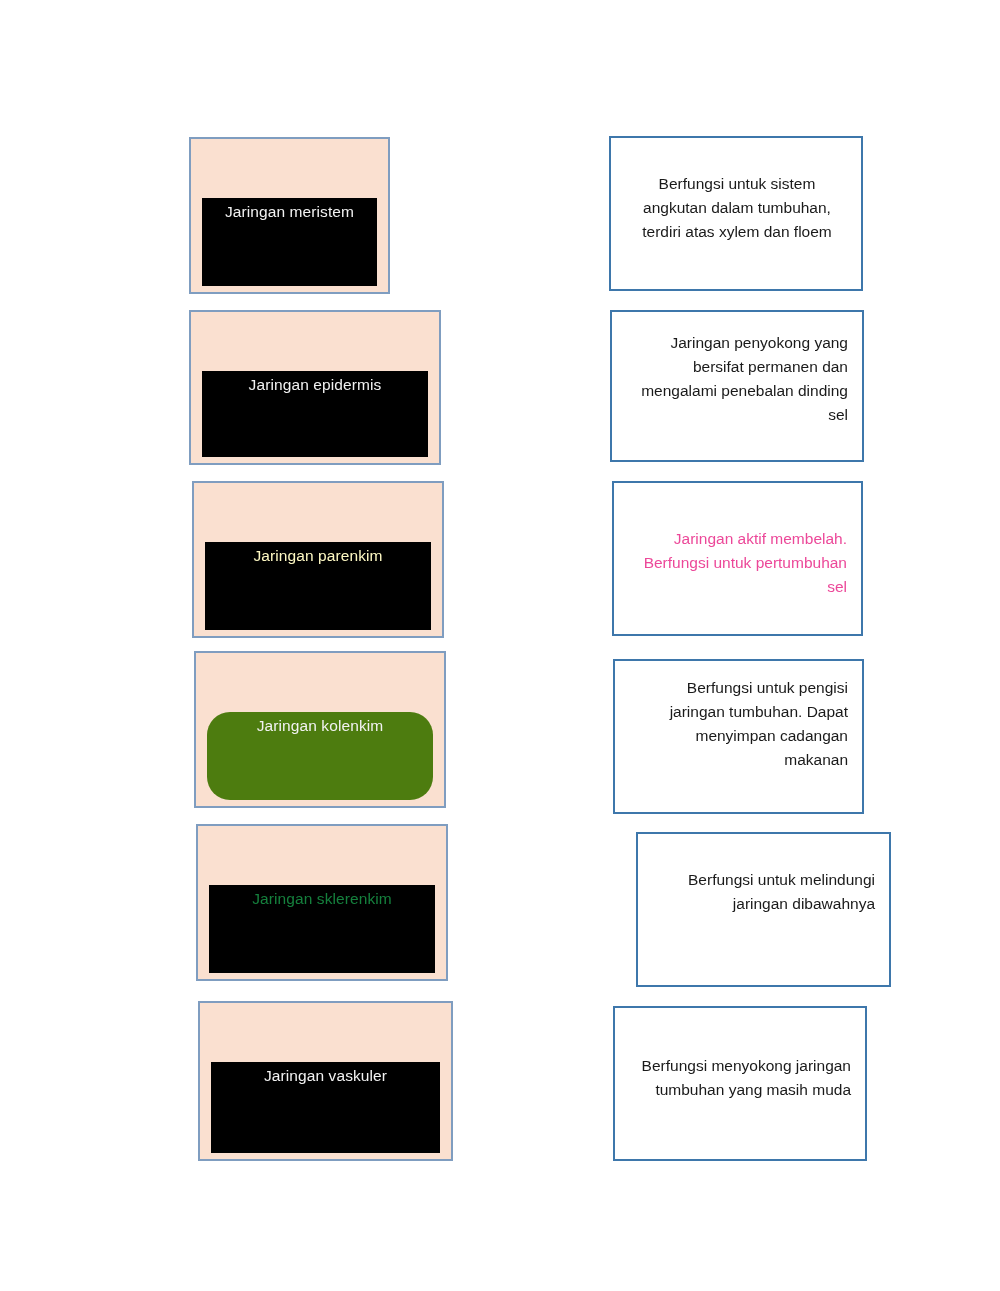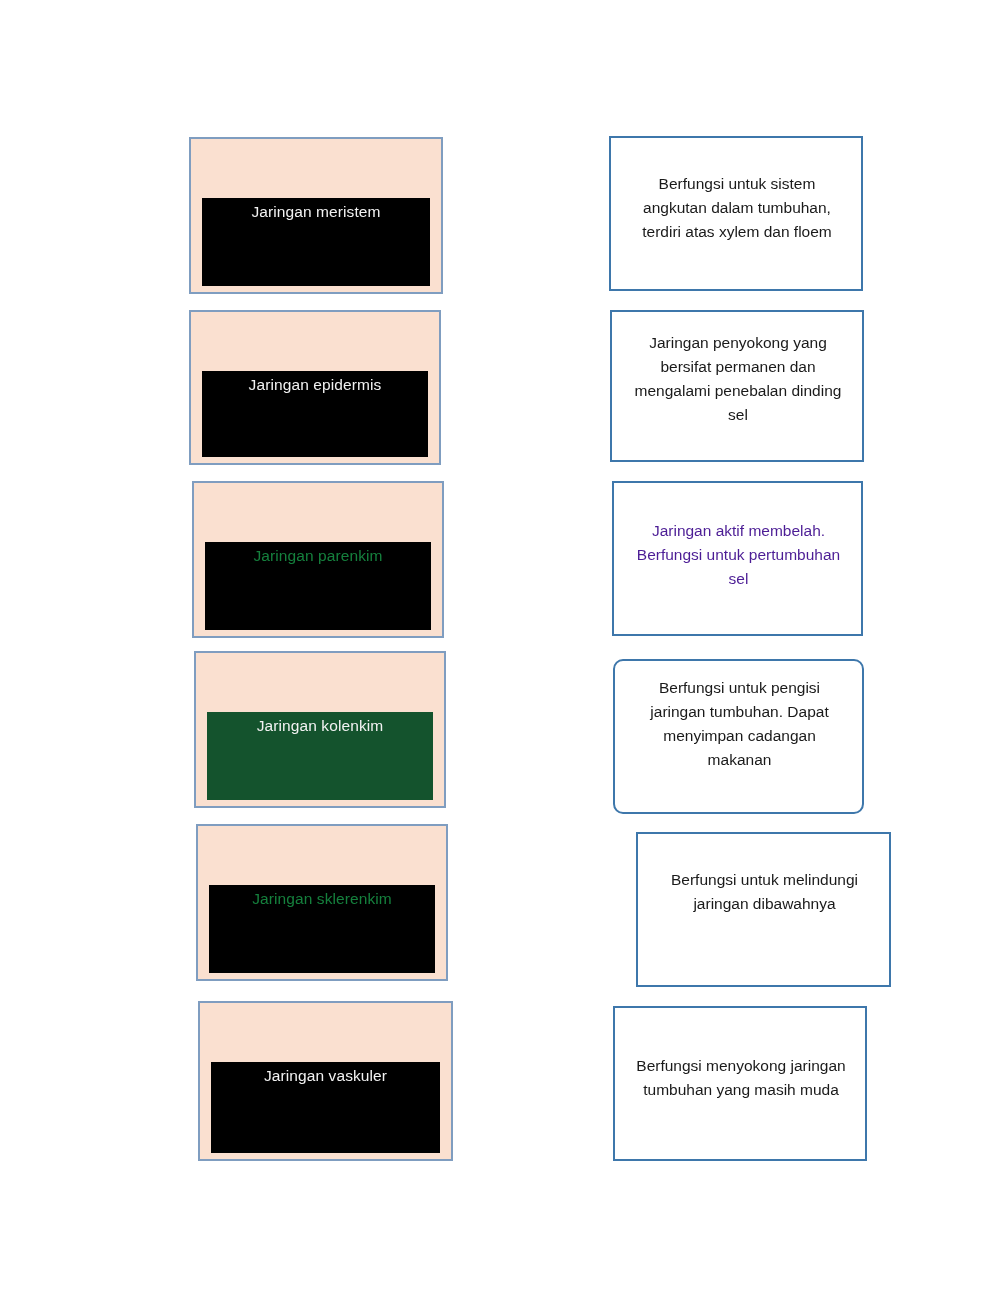--- a/index.html
+++ b/index.html
@@ -59,45 +59,45 @@
   }
   .def-text {
     position: absolute;
     left: 16px;
     right: 14px;
     color: #1a1a1a;
     font-size: 15.5px;
     line-height: 24px;
   }
   .def-text.align-center { text-align: center; }
-  .def-text.align-left   { text-align: center; }
+  .def-text.align-left   { text-align: right; }
 </style>
 </head>
 <body>
 
 <div id="worksheet">
 
   <div id="terms-column">
-      <div class="term-card" style="left: 189px; top: 137px; width: 254px; height: 157px; background: rgb(250, 224, 208); border-color: rgb(127, 157, 192);">
+      <div class="term-card" style="left: 189px; top: 137px; width: 201px; height: 157px; background: rgb(250, 224, 208); border-color: rgb(127, 157, 192);">
         <div class="term-plate" style="background: rgb(0, 0, 0); inset: 59px 11px 6px;">
           <div class="term-label" style="color: rgb(242, 242, 242);">Jaringan meristem</div>
         </div>
       </div>
       <div class="term-card" style="left: 189px; top: 310px; width: 252px; height: 155px; background: rgb(250, 224, 208); border-color: rgb(127, 157, 192);">
         <div class="term-plate" style="background: rgb(0, 0, 0); inset: 59px 11px 6px;">
           <div class="term-label" style="color: rgb(242, 242, 242);">Jaringan epidermis</div>
         </div>
       </div>
       <div class="term-card" style="left: 192px; top: 481px; width: 252px; height: 157px; background: rgb(250, 224, 208); border-color: rgb(127, 157, 192);">
         <div class="term-plate" style="background: rgb(0, 0, 0); inset: 59px 11px 6px;">
-          <div class="term-label" style="color: #15803d;">Jaringan parenkim</div>
+          <div class="term-label" style="color: #fef9c3;">Jaringan parenkim</div>
         </div>
       </div>
       <div class="term-card" style="left: 194px; top: 651px; width: 252px; height: 157px; background: rgb(250, 224, 208); border-color: rgb(127, 157, 192);">
-        <div class="term-plate" style="background: #14532d; inset: 59px 11px 6px;">
+        <div class="term-plate" style="background: #4d7c0f; inset: 59px 11px 6px; border-radius: 23px;">
           <div class="term-label" style="color: rgb(242, 242, 242);">Jaringan kolenkim</div>
         </div>
       </div>
       <div class="term-card" style="left: 196px; top: 824px; width: 252px; height: 157px; background: rgb(250, 224, 208); border-color: rgb(127, 157, 192);">
         <div class="term-plate" style="background: rgb(0, 0, 0); inset: 59px 11px 6px;">
           <div class="term-label" style="color: #15803d;">Jaringan sklerenkim</div>
         </div>
       </div>
       <div class="term-card" style="left: 198px; top: 1001px; width: 255px; height: 160px; background: rgb(250, 224, 208); border-color: rgb(127, 157, 192);">
         <div class="term-plate" style="background: rgb(0, 0, 0); inset: 59px 11px 6px;">
@@ -107,23 +107,23 @@
     </div>
 
   <div id="definitions-column">
       <div class="def-card" style="left: 609px; top: 136px; width: 254px; height: 155px; background: rgb(255, 255, 255); border-color: rgb(62, 119, 171);">
         <div class="def-text align-center" style="top: 34px; color: rgb(26, 26, 26);">Berfungsi untuk sistem angkutan dalam tumbuhan, terdiri atas xylem dan floem</div>
       </div>
       <div class="def-card" style="left: 610px; top: 310px; width: 254px; height: 152px; background: rgb(255, 255, 255); border-color: rgb(62, 119, 171);">
         <div class="def-text align-left" style="top: 19px; color: rgb(26, 26, 26);">Jaringan penyokong yang bersifat permanen dan mengalami penebalan dinding sel</div>
       </div>
       <div class="def-card" style="left: 612px; top: 481px; width: 251px; height: 155px; background: rgb(255, 255, 255); border-color: rgb(62, 119, 171);">
-        <div class="def-text align-left" style="top: 36px; color: #4c1d95;">Jaringan aktif membelah. Berfungsi untuk pertumbuhan sel</div>
+        <div class="def-text align-left" style="top: 44px; color: #ec4899;">Jaringan aktif membelah. Berfungsi untuk pertumbuhan sel</div>
       </div>
-      <div class="def-card" style="left: 613px; top: 659px; width: 251px; height: 155px; background: rgb(255, 255, 255); border-color: rgb(62, 119, 171); border-radius: 10px;">
+      <div class="def-card" style="left: 613px; top: 659px; width: 251px; height: 155px; background: rgb(255, 255, 255); border-color: rgb(62, 119, 171);">
         <div class="def-text align-left" style="top: 15px; color: rgb(26, 26, 26);">Berfungsi untuk pengisi jaringan tumbuhan. Dapat menyimpan cadangan makanan</div>
       </div>
       <div class="def-card" style="left: 612px; top: 832px; width: 255px; height: 155px; background: rgb(255, 255, 255); border-color: rgb(62, 119, 171); margin-left: 24px;">
         <div class="def-text align-left" style="top: 34px; color: rgb(26, 26, 26);">Berfungsi untuk melindungi jaringan dibawahnya</div>
       </div>
       <div class="def-card" style="left: 613px; top: 1006px; width: 254px; height: 155px; background: rgb(255, 255, 255); border-color: rgb(62, 119, 171);">
         <div class="def-text align-left" style="top: 46px; color: rgb(26, 26, 26);">Berfungsi menyokong jaringan tumbuhan yang masih muda</div>
       </div>
     </div>
 

